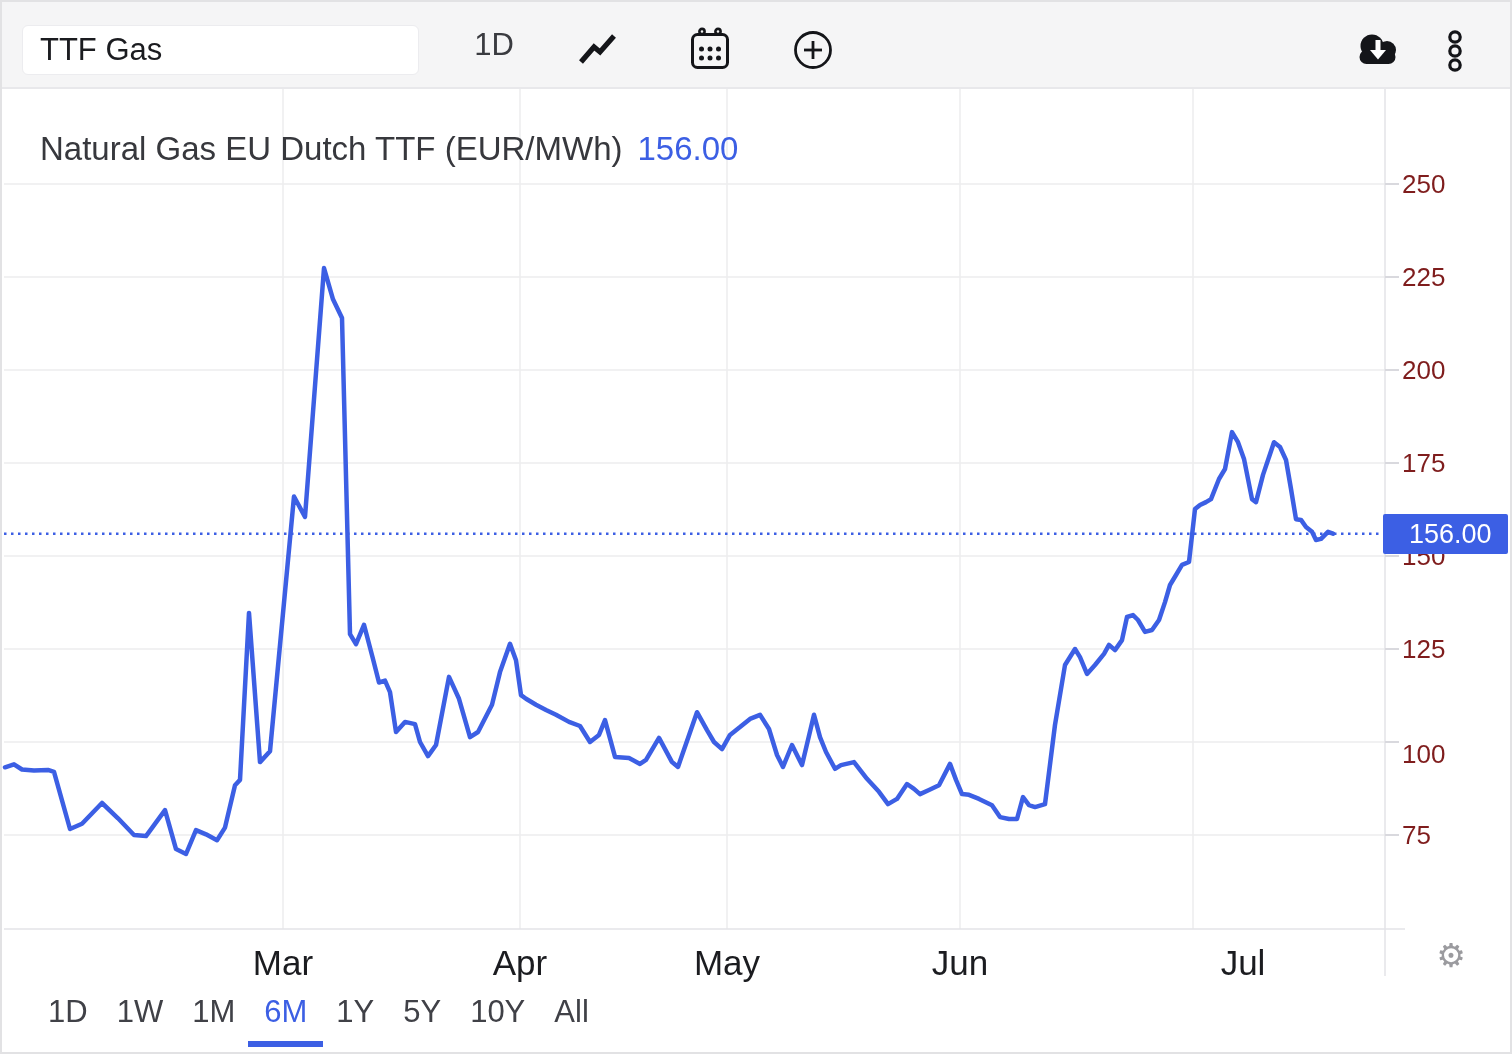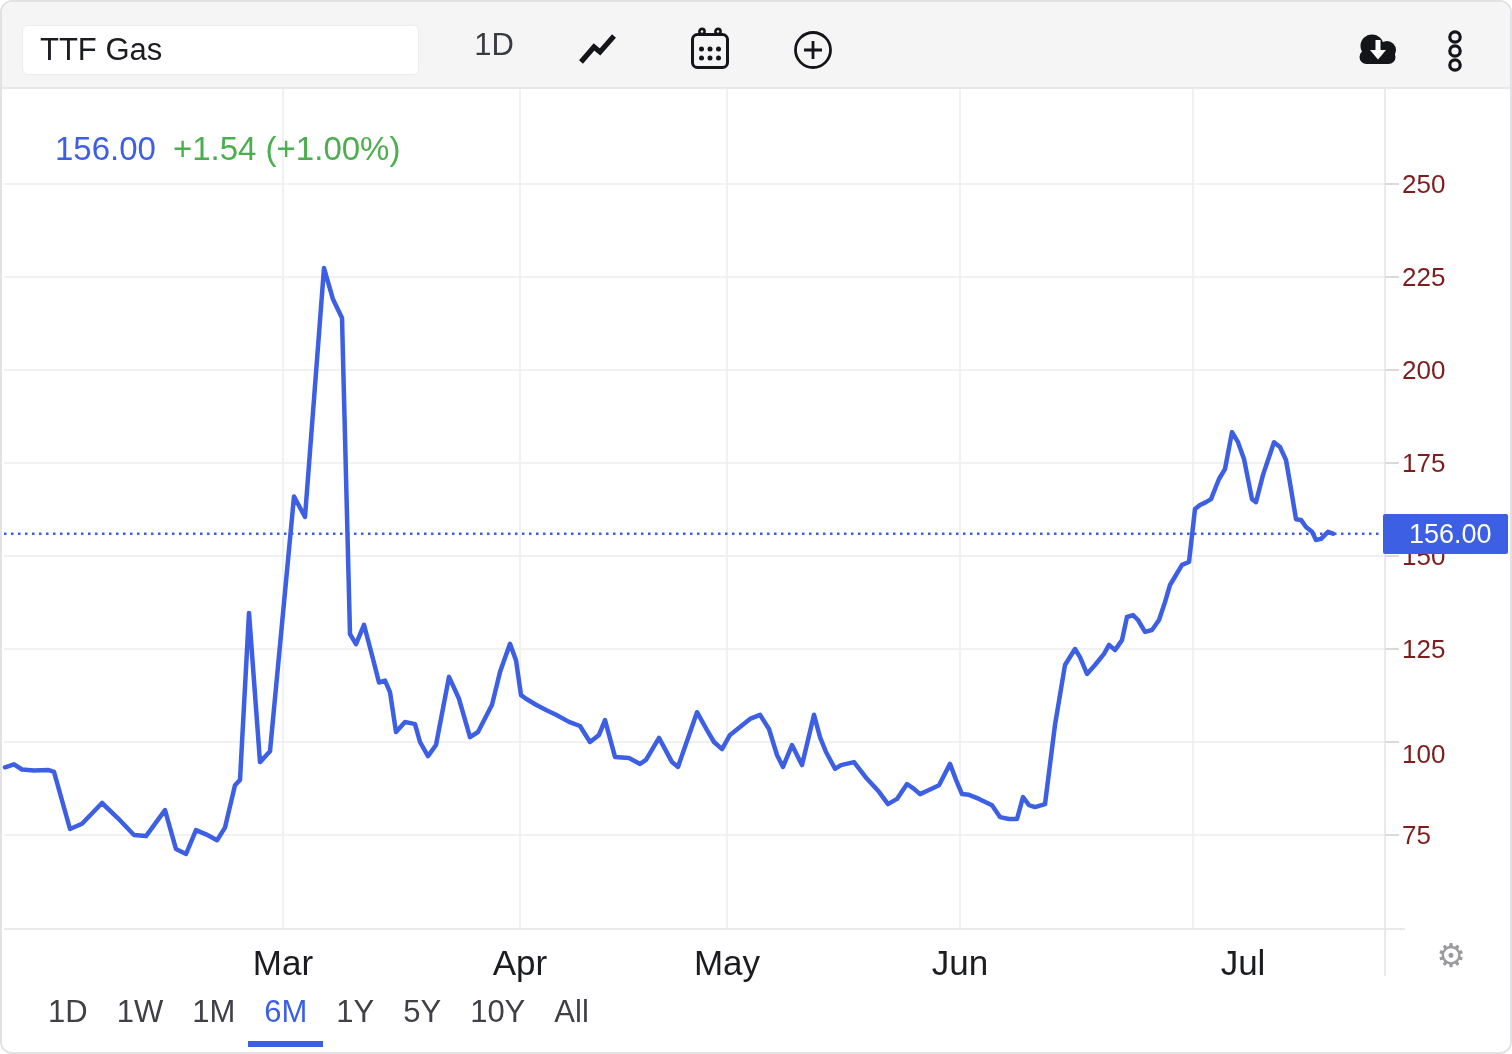--- a/index.html
+++ b/index.html
@@ -1,19 +1,19 @@
 <!DOCTYPE html>
 <html style="--accent: #3C5FE4; --green: #4BAE4F; --toolbar-bg: #F5F5F6;"><head>
 <meta charset="utf-8">
 <style>
   html,body{margin:0;padding:0;background:#ffffff;}
   *{box-sizing:border-box;}
   .card{
     position:relative;width:1512px;height:1054px;background:#fff;
-    border:2px solid #E2E2E4;border-radius:12px;overflow:hidden;
+    border:2px solid #E2E2E4;border-radius:0;overflow:hidden;
     font-family:"Liberation Sans",sans-serif;
   }
   
   .toolbar{
     position:absolute;left:0;top:0;right:0;height:87px;
     background:var(--toolbar-bg,#F5F5F6);border-bottom:2px solid #E8E8EB;
   }
   .symbol-input{
     position:absolute;left:20px;top:23px;width:397px;height:50px;
     border:1px solid #ECECEF;border-radius:6px;background:#fff;
@@ -147,22 +147,22 @@
     <div class="icon-btn" style="left:1437px;top:25px;">
       <svg width="32" height="48" viewBox="0 0 32 48">
         <circle cx="16" cy="10" r="5.2" fill="none" stroke="#141519" stroke-width="3.2"></circle>
         <circle cx="16" cy="24" r="5.2" fill="none" stroke="#141519" stroke-width="3.2"></circle>
         <circle cx="16" cy="38" r="5.2" fill="none" stroke="#141519" stroke-width="3.2"></circle>
       </svg>
     </div>
   </div>
 
   <div class="legend">
+    <span class="t">Natural Gas EU Dutch TTF (EUR/MWh)</span>
     <span class="p">156.00</span>
-    <span class="c">+1.54 (+1.00%)</span>
   </div>
 
   <div id="labels">
       <div class="y-label" style="top: 167px;">250</div>
       <div class="y-label" style="top: 260px;">225</div>
       <div class="y-label" style="top: 353px;">200</div>
       <div class="y-label" style="top: 446px;">175</div>
       <div class="y-label" style="top: 539px;">150</div>
       <div class="y-label" style="top: 632px;">125</div>
       <div class="y-label" style="top: 725px; margin-top: 12px;">100</div>

